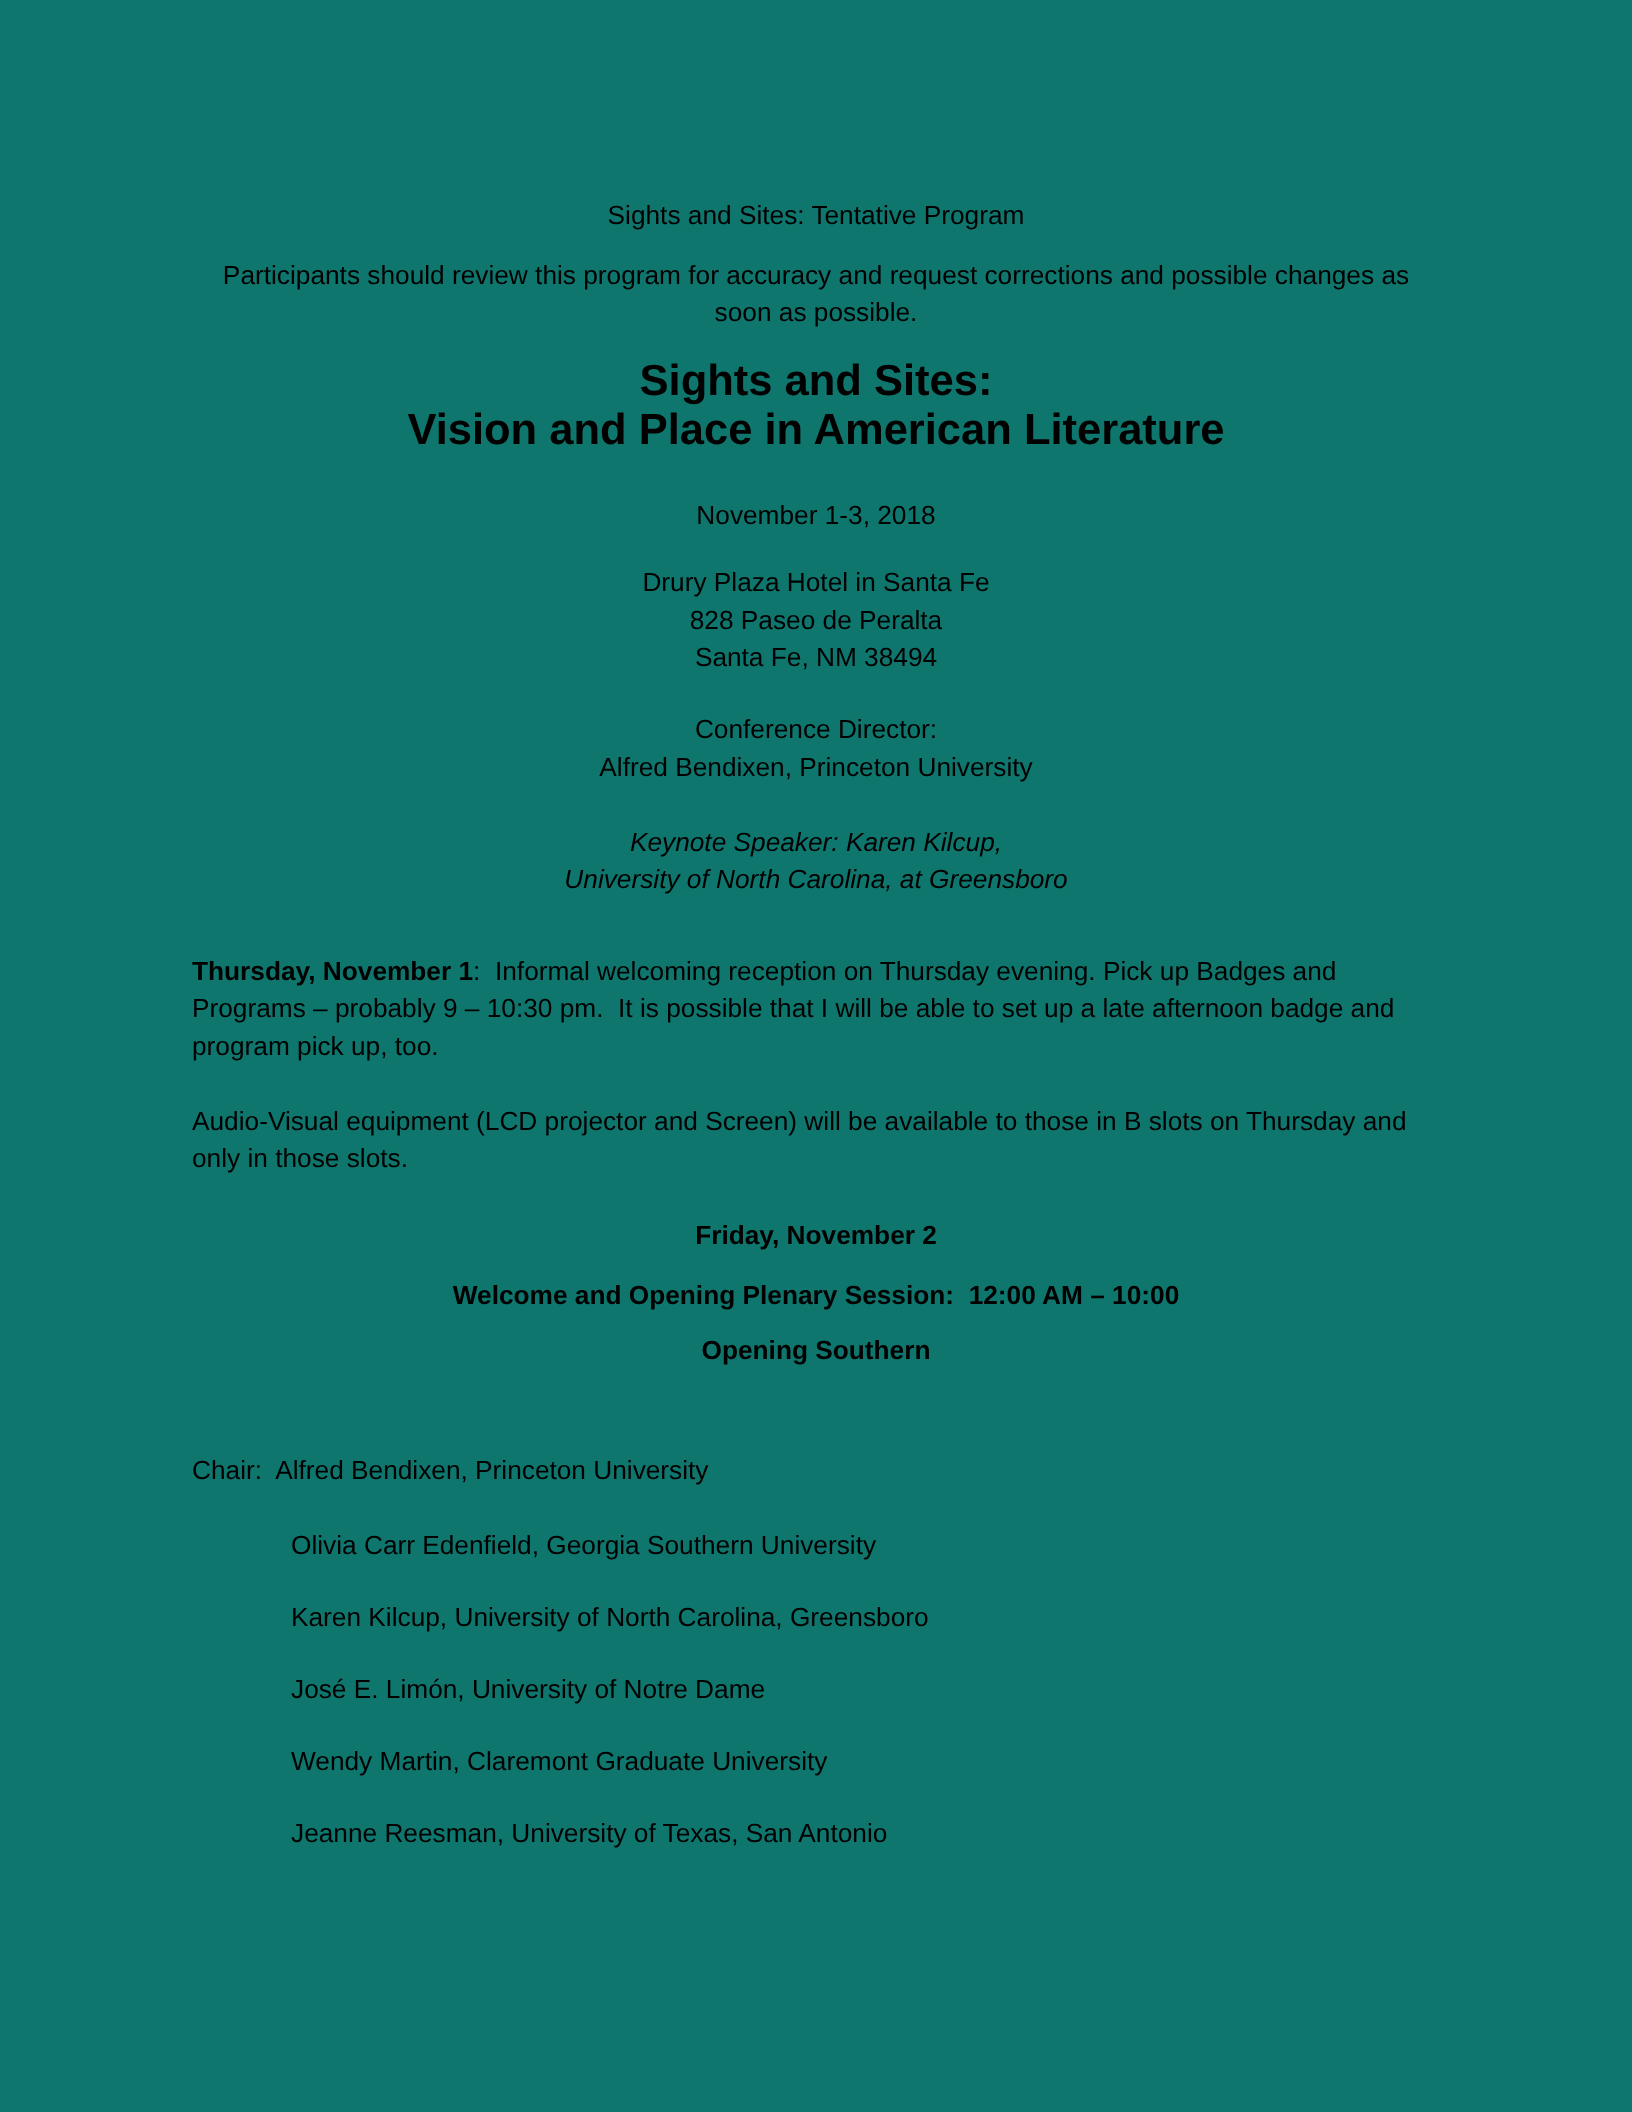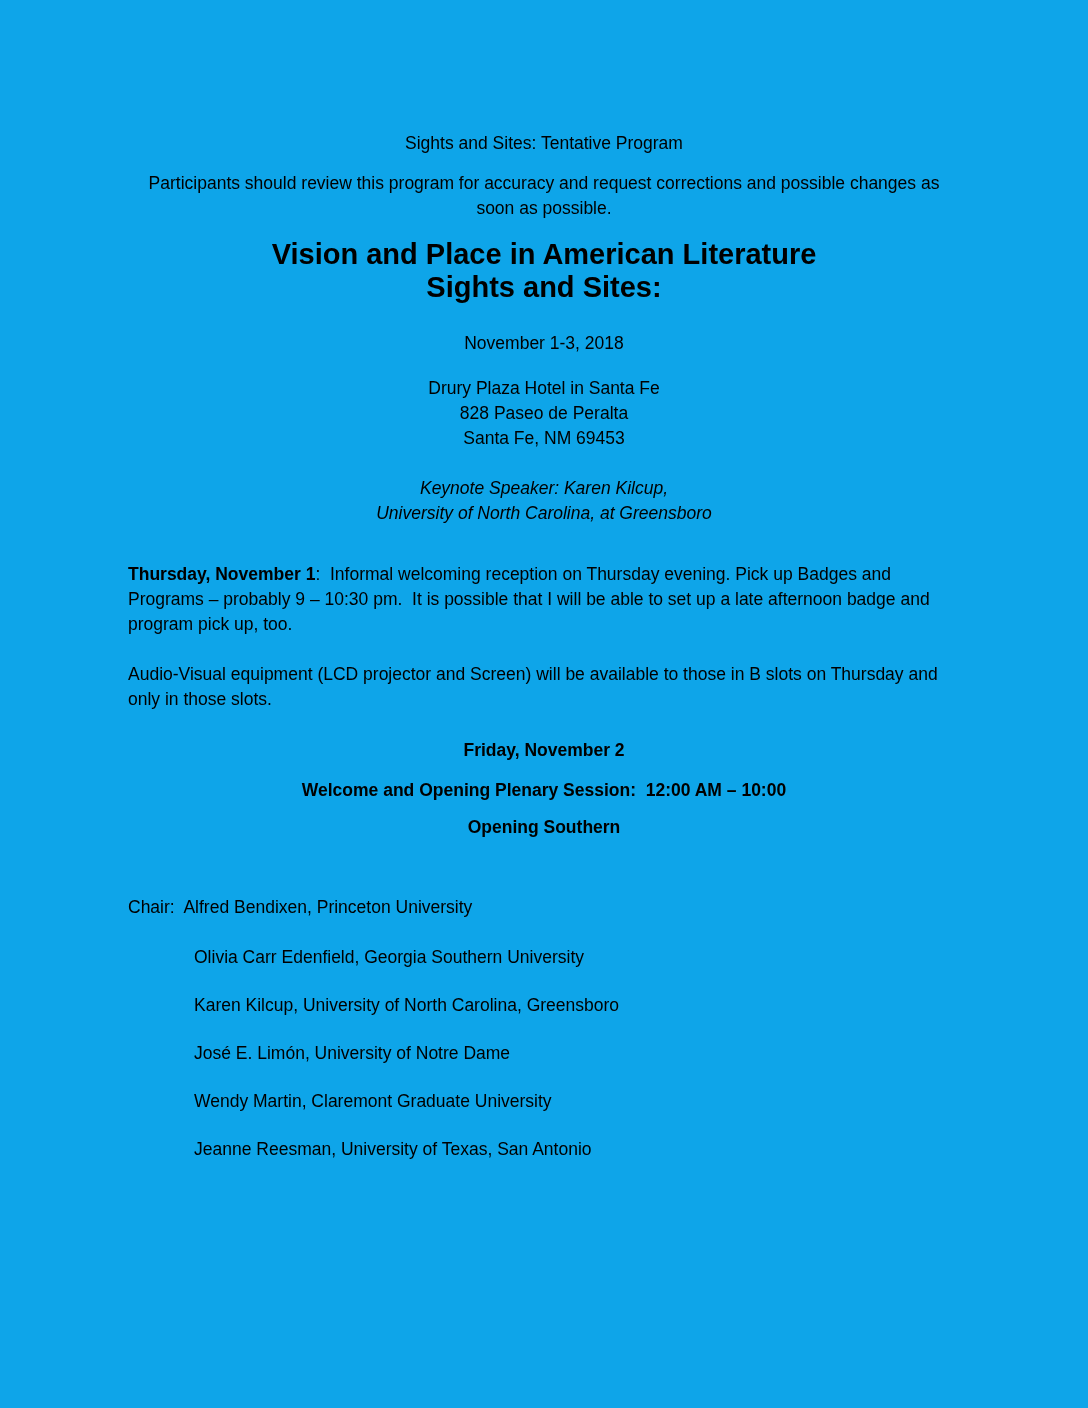--- a/index.html
+++ b/index.html
@@ -8,21 +8,21 @@
     width: 1088px;
     height: 1408px;
     font-family: "Liberation Sans", "DejaVu Sans", sans-serif;
     color: #000000;
     overflow: hidden;
   }
   .page {
     width: 1088px;
     height: 1408px;
     padding: 131px 128px 0 128px;
-    background: #0ea5e9;
+    background: #0f766e;
   }
   p { font-size: 17.5px; line-height: 25px; white-space: pre-wrap; }
   .center { text-align: center; }
   .bold { font-weight: bold; }
 
   .doc-header { margin-top: 0; }
   .notice { margin-top: 15px; }
   .main-title {
     margin-top: 17px;
     font-size: 29px;
@@ -45,32 +45,36 @@
 </head>
 <body>
 
 <div class="page">
 
   <p class="center doc-header">Sights and Sites: Tentative Program</p>
 
   <p class="center notice">Participants should review this program for accuracy and request corrections and possible changes as soon as possible.</p>
 
   <div class="center main-title">
+      <p class="main-title" style="margin-top:0">Sights and Sites:</p>
       <p class="main-title" style="margin-top:0">Vision and Place in American Literature</p>
-      <p class="main-title" style="margin-top:0">Sights and Sites:</p>
     </div>
 
   <p class="center dates">November 1-3, 2018</p>
 
   <div class="venue center">
       <p class="center">Drury Plaza Hotel in Santa Fe</p>
       <p class="center">828 Paseo de Peralta</p>
-      <p class="center">Santa Fe, NM 69453</p>
+      <p class="center">Santa Fe, NM 38494</p>
     </div>
 
+  <div class="director center">
+      <p class="center">Conference Director:</p>
+      <p class="center">Alfred Bendixen, Princeton University</p>
+    </div>
 
   <div class="keynote center">
       <p class="center">Keynote Speaker: Karen Kilcup,</p>
       <p class="center">University of North Carolina, at Greensboro</p>
     </div>
 
   <p class="thursday"><span class="bold">Thursday, November 1</span><span>:  Informal welcoming reception on Thursday evening. Pick up Badges and Programs – probably 9 – 10:30 pm.  It is possible that I will be able to set up a late afternoon badge and program pick up, too.</span></p>
 
   <p class="av-note">Audio-Visual equipment (LCD projector and Screen) will be available to those in B slots on Thursday and only in those slots.</p>
 

